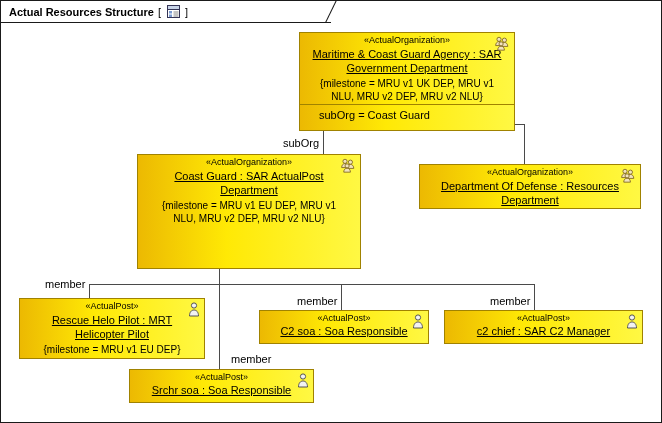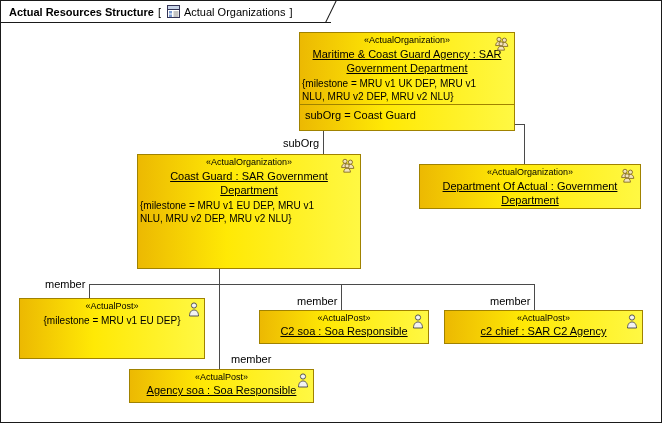--- a/index.html
+++ b/index.html
@@ -39,26 +39,26 @@
     border:1px solid #a08200;
     z-index:3;
     display:flex;flex-direction:column;
   }
   .node-head{position:relative;flex:0 0 auto;}
   .stereo{font-size:9px;text-align:center;color:#000;padding-top:2px;line-height:11px;}
   .nname{
     font-size:11px;font-weight:normal;text-decoration:underline;
     text-align:center;color:#000;line-height:14px;padding:1px 12px 0 12px;
   }
-  .tags{font-size:10px;color:#000;line-height:13px;padding:2px 2px 0 2px;text-align:left;}
+  .tags{font-size:10px;color:#000;line-height:13px;padding:2px 2px 0 2px;text-align:center;}
   .tags.center{text-align:center;}
   .compartment{
     border-top:1px solid #a08200;
     font-size:11px;color:#000;line-height:14px;
-    padding:3px 4px 0 5px;flex:1 1 auto;text-align:left;
+    padding:3px 4px 0 19px;flex:1 1 auto;text-align:left;
   }
   .node-icon{position:absolute;top:3px;right:4px;}
   
   .hline,.vline{position:absolute;background:#4a4a4a;z-index:1;}
   .hline{height:1px;}
   .vline{width:1px;}
   .elabel{position:absolute;font-size:11px;color:#000;z-index:2;white-space:nowrap;}
 </style>
 </head>
 <body>
@@ -73,21 +73,20 @@
         <rect x="0.5" y="0.5" width="12" height="12" fill="#ffffff" stroke="#333355"></rect>
         <rect x="1" y="1" width="11" height="3" fill="#c8d4e8"></rect>
         <line x1="1" y1="4.5" x2="12" y2="4.5" stroke="#333355"></line>
         <rect x="2" y="6" width="3" height="2.5" fill="#7b9bd2"></rect>
         <rect x="2" y="9.5" width="3" height="2.5" fill="#7b9bd2"></rect>
         <line x1="6.5" y1="7" x2="11.5" y2="7" stroke="#888888"></line>
         <line x1="6.5" y1="9" x2="11.5" y2="9" stroke="#888888"></line>
         <line x1="6.5" y1="11" x2="11.5" y2="11" stroke="#888888"></line>
       </svg>
     </span>
-    <span class="frame-context">Actual Organizations</span>
     <span class="frame-bracket">]</span>
     <span class="diag-cut"></span>
   </div>
 
   <div class="vline" style="left:322px;top:130px;height:23px;"></div>
   <div class="hline" style="left:514px;top:123px;width:10px;"></div>
   <div class="vline" style="left:523px;top:123px;height:40px;"></div>
   <div class="vline" style="left:218px;top:268px;height:100px;"></div>
   <div class="hline" style="left:88px;top:283px;width:446px;"></div>
   <div class="vline" style="left:88px;top:283px;height:14px;"></div>
@@ -132,21 +131,21 @@
             <circle cx="7" cy="4" r="2.5"></circle>
               <path d="M3 11.5c0-3 1.8-4.8 4-4.8s4 1.8 4 4.8z"></path>
             <circle cx="13.5" cy="5" r="2.5"></circle>
               <path d="M9.5 12.5c0-3 1.8-4.8 4-4.8s4 1.8 4 4.8z"></path>
             <circle cx="9.5" cy="9.5" r="2.5"></circle>
               <path d="M5.5 17c0-3 1.8-4.8 4-4.8s4 1.8 4 4.8z"></path>
           </g>
         </svg>
       </span>
       <div class="stereo">«ActualOrganization»</div>
-      <div class="nname">Coast Guard : SAR Government Department</div>
+      <div class="nname">Coast Guard : SAR ActualPost Department</div>
       <div class="tags">
         <div>{milestone = MRU v1 EU DEP, MRU v1</div>
         <div>NLU, MRU v2 DEP, MRU v2 NLU}</div>
       </div>
     </div>
   </div>
 
   <div class="node" style="left:418px;top:163px;width:222px;height:45px;">
     <div class="node-head">
       <span class="node-icon">
@@ -155,35 +154,36 @@
             <circle cx="7" cy="4" r="2.5"></circle>
               <path d="M3 11.5c0-3 1.8-4.8 4-4.8s4 1.8 4 4.8z"></path>
             <circle cx="13.5" cy="5" r="2.5"></circle>
               <path d="M9.5 12.5c0-3 1.8-4.8 4-4.8s4 1.8 4 4.8z"></path>
             <circle cx="9.5" cy="9.5" r="2.5"></circle>
               <path d="M5.5 17c0-3 1.8-4.8 4-4.8s4 1.8 4 4.8z"></path>
           </g>
         </svg>
       </span>
       <div class="stereo">«ActualOrganization»</div>
-      <div class="nname">Department Of Actual : Government Department</div>
+      <div class="nname">Department Of Defense : Resources Department</div>
     </div>
   </div>
 
   <div class="node" style="left:18px;top:297px;width:186px;height:61px;">
     <div class="node-head">
       <span class="node-icon">
         <svg width="12" height="15" viewBox="0 0 12 15">
           <g stroke="#555555" fill="#f2f2f2" stroke-width="1">
             <circle cx="6" cy="3.5" r="2.6"></circle>
               <path d="M1.5 14c0-4 2-6 4.5-6s4.5 2 4.5 6z"></path>
           </g>
         </svg>
       </span>
       <div class="stereo">«ActualPost»</div>
+      <div class="nname">Rescue Helo Pilot : MRT Helicopter Pilot</div>
       <div class="tags center">
         <div>{milestone = MRU v1 EU DEP}</div>
       </div>
     </div>
   </div>
 
   <div class="node" style="left:258px;top:309px;width:170px;height:34px;">
     <div class="node-head">
       <span class="node-icon">
         <svg width="12" height="15" viewBox="0 0 12 15">
@@ -202,32 +202,32 @@
     <div class="node-head">
       <span class="node-icon">
         <svg width="12" height="15" viewBox="0 0 12 15">
           <g stroke="#555555" fill="#f2f2f2" stroke-width="1">
             <circle cx="6" cy="3.5" r="2.6"></circle>
               <path d="M1.5 14c0-4 2-6 4.5-6s4.5 2 4.5 6z"></path>
           </g>
         </svg>
       </span>
       <div class="stereo">«ActualPost»</div>
-      <div class="nname" style="padding:0 4px;">c2 chief : SAR C2 Agency</div>
+      <div class="nname" style="padding:0 4px;">c2 chief : SAR C2 Manager</div>
     </div>
   </div>
 
   <div class="node" style="left:128px;top:368px;width:185px;height:34px;">
     <div class="node-head">
       <span class="node-icon">
         <svg width="12" height="15" viewBox="0 0 12 15">
           <g stroke="#555555" fill="#f2f2f2" stroke-width="1">
             <circle cx="6" cy="3.5" r="2.6"></circle>
               <path d="M1.5 14c0-4 2-6 4.5-6s4.5 2 4.5 6z"></path>
           </g>
         </svg>
       </span>
       <div class="stereo">«ActualPost»</div>
-      <div class="nname" style="padding:0 4px;">Agency soa : Soa Responsible</div>
+      <div class="nname" style="padding:0 4px;">Srchr soa : Soa Responsible</div>
     </div>
   </div>
 
 </div>
 
 </body></html>

